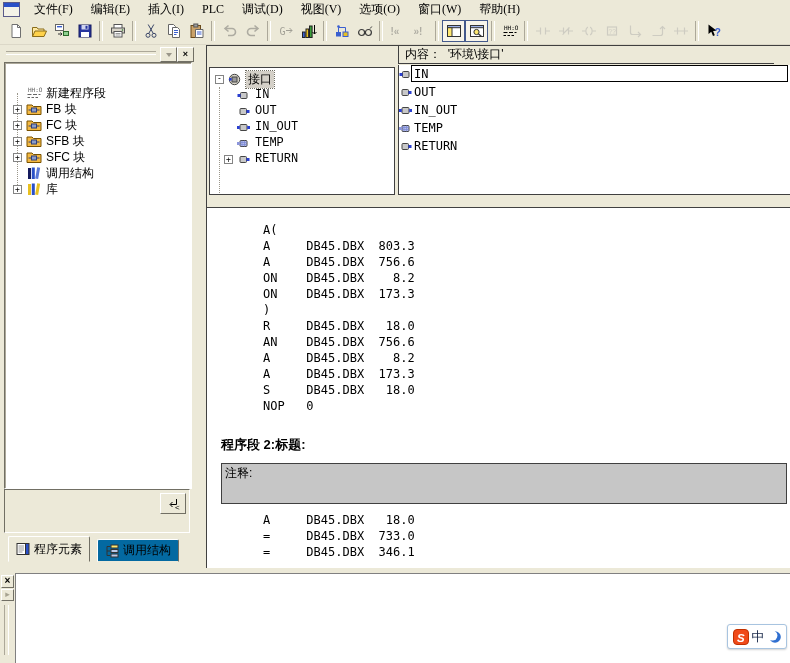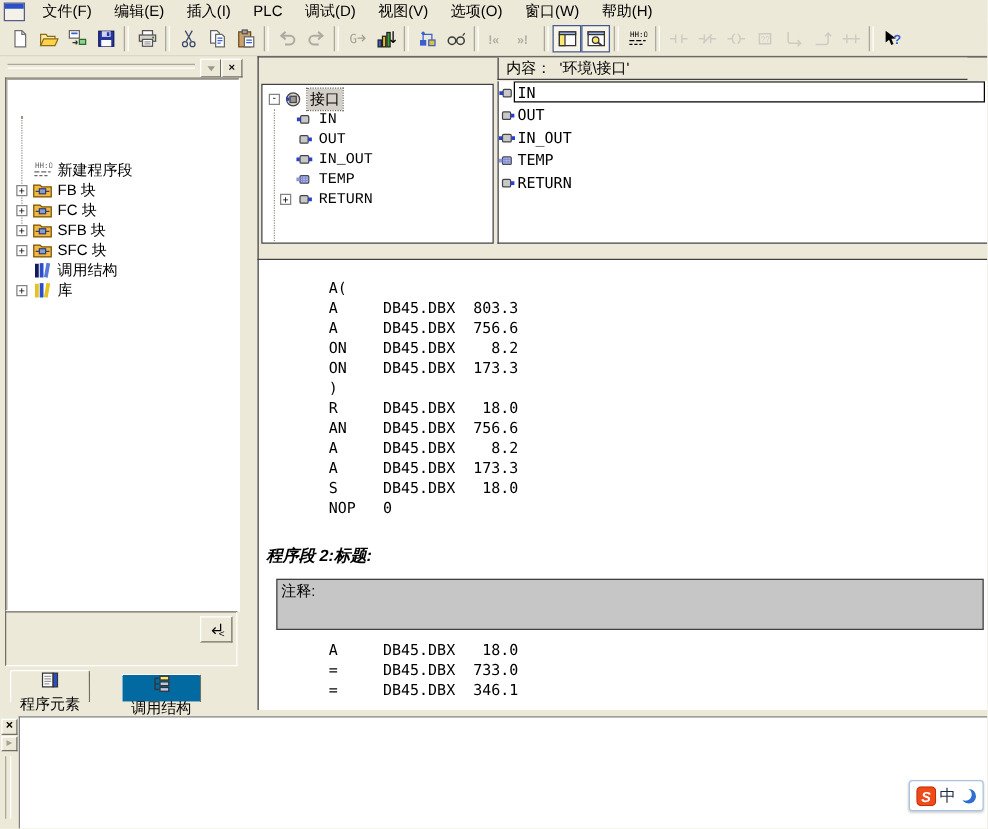--- a/index.html
+++ b/index.html
@@ -3,50 +3,50 @@
 <meta charset="utf-8">
 <style>
   html,body{margin:0;padding:0;}
   body{width:790px;height:663px;overflow:hidden;font-family:"Liberation Sans",sans-serif;}
   #app{position:relative;width:790px;height:663px;background:#ece9d8;overflow:hidden;font-size:12px;color:#000;}
 
   
   #menubar{position:absolute;left:0;top:0;width:790px;height:18px;display:flex;align-items:center;background:#ece9d8;}
   .win-icon{width:15px;height:13px;margin:0 5px 0 3px;border:1px solid #5a5a8a;background:#f4f2e8;position:relative;flex:0 0 auto;}
   .win-icon::before{content:"";position:absolute;left:0;top:0;right:0;height:4px;background:#2a50c8;}
-  #menu-items{display:flex;height:18px;align-items:center;}
+  #menu-items{display:flex;height:18px;align-items:center;font-family:Liberation Serif, serif;}
   .menu-item{padding:2px 9px;white-space:nowrap;}
 
   
   #toolbar{position:absolute;left:0;top:18px;width:790px;height:26px;display:flex;align-items:center;padding-left:4px;background:#ece9d8;border-bottom:1px solid #dcd8c8;}
   .tb-btn{width:23px;height:22px;display:flex;align-items:center;justify-content:center;color:#222;flex:0 0 auto;}
   .tb-btn.pressed{border:1px solid #44598c;background:#f7f4ea;width:21px;height:20px;}
   .tb-btn.disabled{color:#a6a290;}
   .tb-btn.disabled .ico svg{opacity:.4;filter:grayscale(1);}
   .tb-sep{width:2px;height:20px;border-left:1px solid #aca899;border-right:1px solid #fff;margin:0 3px;flex:0 0 auto;}
   .ico{display:inline-flex;align-items:center;justify-content:center;}
 
   
   #palette{position:absolute;left:2px;top:46px;width:194px;height:518px;}
   .palette-grip{position:absolute;left:4px;top:5px;width:150px;height:2px;border-top:1px solid #aca899;border-bottom:1px solid #fff;}
   .palette-btn{position:absolute;top:1px;width:15px;height:13px;background:#ece9d8;border:1px solid;border-color:#fff #716f64 #716f64 #fff;display:flex;align-items:center;justify-content:center;font:bold 9px/9px "Liberation Sans",sans-serif;}
   #palette-btn-drop{right:19px;}
   #palette-btn-drop .tri{width:0;height:0;border-left:3px solid transparent;border-right:3px solid transparent;border-top:4px solid #9a968a;}
   #palette-btn-close{right:2px;}
   #palette-treeframe{position:absolute;left:2px;top:16px;width:186px;height:425px;background:#fff;border:1px solid;border-color:#716f64 #fff #fff #716f64;box-shadow:inset 1px 1px 0 #aca899;overflow:hidden;}
-  #palette-tree{position:absolute;left:0;top:22px;right:0;margin-top:43px;}
+  #palette-tree{position:absolute;left:0;top:22px;right:0;}
   .tree-row{height:16px;display:flex;align-items:center;position:relative;z-index:2;}
   .plusbox{width:9px;height:9px;box-sizing:border-box;border:1px solid #848484;background:#fff;font:8px/7px "DejaVu Sans Mono",monospace;text-align:center;margin:0 4px 0 8px;flex:0 0 auto;}
   .plusspace{width:21px;flex:0 0 auto;}
   .tree-label{margin-left:4px;white-space:nowrap;}
   #tree-guide{position:absolute;left:12px;top:30px;height:96px;border-left:1px dotted #9a968a;z-index:1;}
   #palette-desc{position:absolute;left:2px;top:443px;width:186px;height:44px;box-sizing:border-box;background:#ece9d8;border:1px solid;border-color:#716f64 #fff #fff #716f64;}
   #desc-insert-btn{position:absolute;right:3px;top:3px;width:24px;height:19px;background:#ece9d8;border:1px solid;border-color:#fff #716f64 #716f64 #fff;display:flex;align-items:center;justify-content:center;}
   #palette-tabs{position:absolute;left:0;top:490px;width:194px;height:28px;}
-  .tab{position:absolute;display:flex;align-items:center;gap:4px;padding:0 7px;background:#ece9d8;border:1px solid;border-color:#fff #716f64 #ece9d8 #fff;border-radius:2px 2px 0 0;height:24px;box-sizing:border-box;white-space:nowrap;flex-direction:column;}
+  .tab{position:absolute;display:flex;align-items:center;gap:4px;padding:0 7px;background:#ece9d8;border:1px solid;border-color:#fff #716f64 #ece9d8 #fff;border-radius:2px 2px 0 0;height:24px;box-sizing:border-box;white-space:nowrap;}
   .tab.active{left:6px;top:0;z-index:2;height:26px;}
   .tab.inactive{left:95px;top:3px;z-index:1;height:23px;background:#0369a1;font-family:Liberation Mono, monospace;}
 
   
   #right-top-line{position:absolute;left:206px;top:45px;width:584px;height:1px;background:#404040;}
   #right-left-line{position:absolute;left:206px;top:45px;width:1px;height:163px;background:#404040;}
 
   
   #decl-pane{position:absolute;left:209px;top:67px;width:186px;height:128px;box-sizing:border-box;background:#fff;border:1px solid #404040;overflow:hidden;}
   #decl-tree{position:relative;padding-top:3px;}
@@ -68,21 +68,21 @@
   .ct-row{height:18px;display:flex;align-items:center;position:relative;}
   .ct-row .ico{margin-left:0;flex:0 0 auto;}
   .ct-name-text{margin-left:2px;font-family:"DejaVu Sans Mono",monospace;font-size:12px;}
   .ct-row.selected::after{content:"";position:absolute;left:12px;right:2px;top:0;bottom:1px;border:1px solid #000;pointer-events:none;}
 
   
   #code-pane{position:absolute;left:206px;top:207px;width:584px;height:361px;box-sizing:border-box;background:#fff;border-top:1px solid #404040;border-left:1px solid #404040;}
   #net1,#net2{position:absolute;left:56px;margin:0;font:12px/16px "DejaVu Sans Mono",monospace;white-space:pre;color:#000;}
   #net1{top:14px;}
   #net2{top:304px;}
-  #net2-title{position:absolute;left:6px;top:228px;font-weight:bold;font-size:13px;font-style:italic;}
+  #net2-title{position:absolute;left:14px;top:228px;font-weight:bold;font-size:13px;}
   #comment-box{position:absolute;left:14px;top:255px;width:566px;height:41px;box-sizing:border-box;background:#c6c6c6;border:1px solid #404040;padding:1px 3px;}
 
   
   #output-panel{position:absolute;left:0;top:571px;width:790px;height:92px;background:#ece9d8;}
   #output-content{position:absolute;left:15px;top:2px;right:0;bottom:0;background:#fff;border-left:1px solid #808080;border-top:1px solid #808080;}
   #output-close{position:absolute;left:1px;top:4px;width:13px;height:13px;box-sizing:border-box;background:#ece9d8;border:1px solid;border-color:#fff #716f64 #716f64 #fff;font:bold 10px/10px "Liberation Sans",sans-serif;text-align:center;}
   #output-nav{position:absolute;left:1px;top:18px;width:13px;height:12px;box-sizing:border-box;background:#ece9d8;border:1px solid;border-color:#fff #716f64 #716f64 #fff;color:#a6a290;font:9px/9px "Liberation Sans",sans-serif;text-align:center;}
   #output-grip{position:absolute;left:4px;top:34px;width:3px;height:50px;border-left:1px solid #aca899;border-right:1px solid #fff;}
 
   

